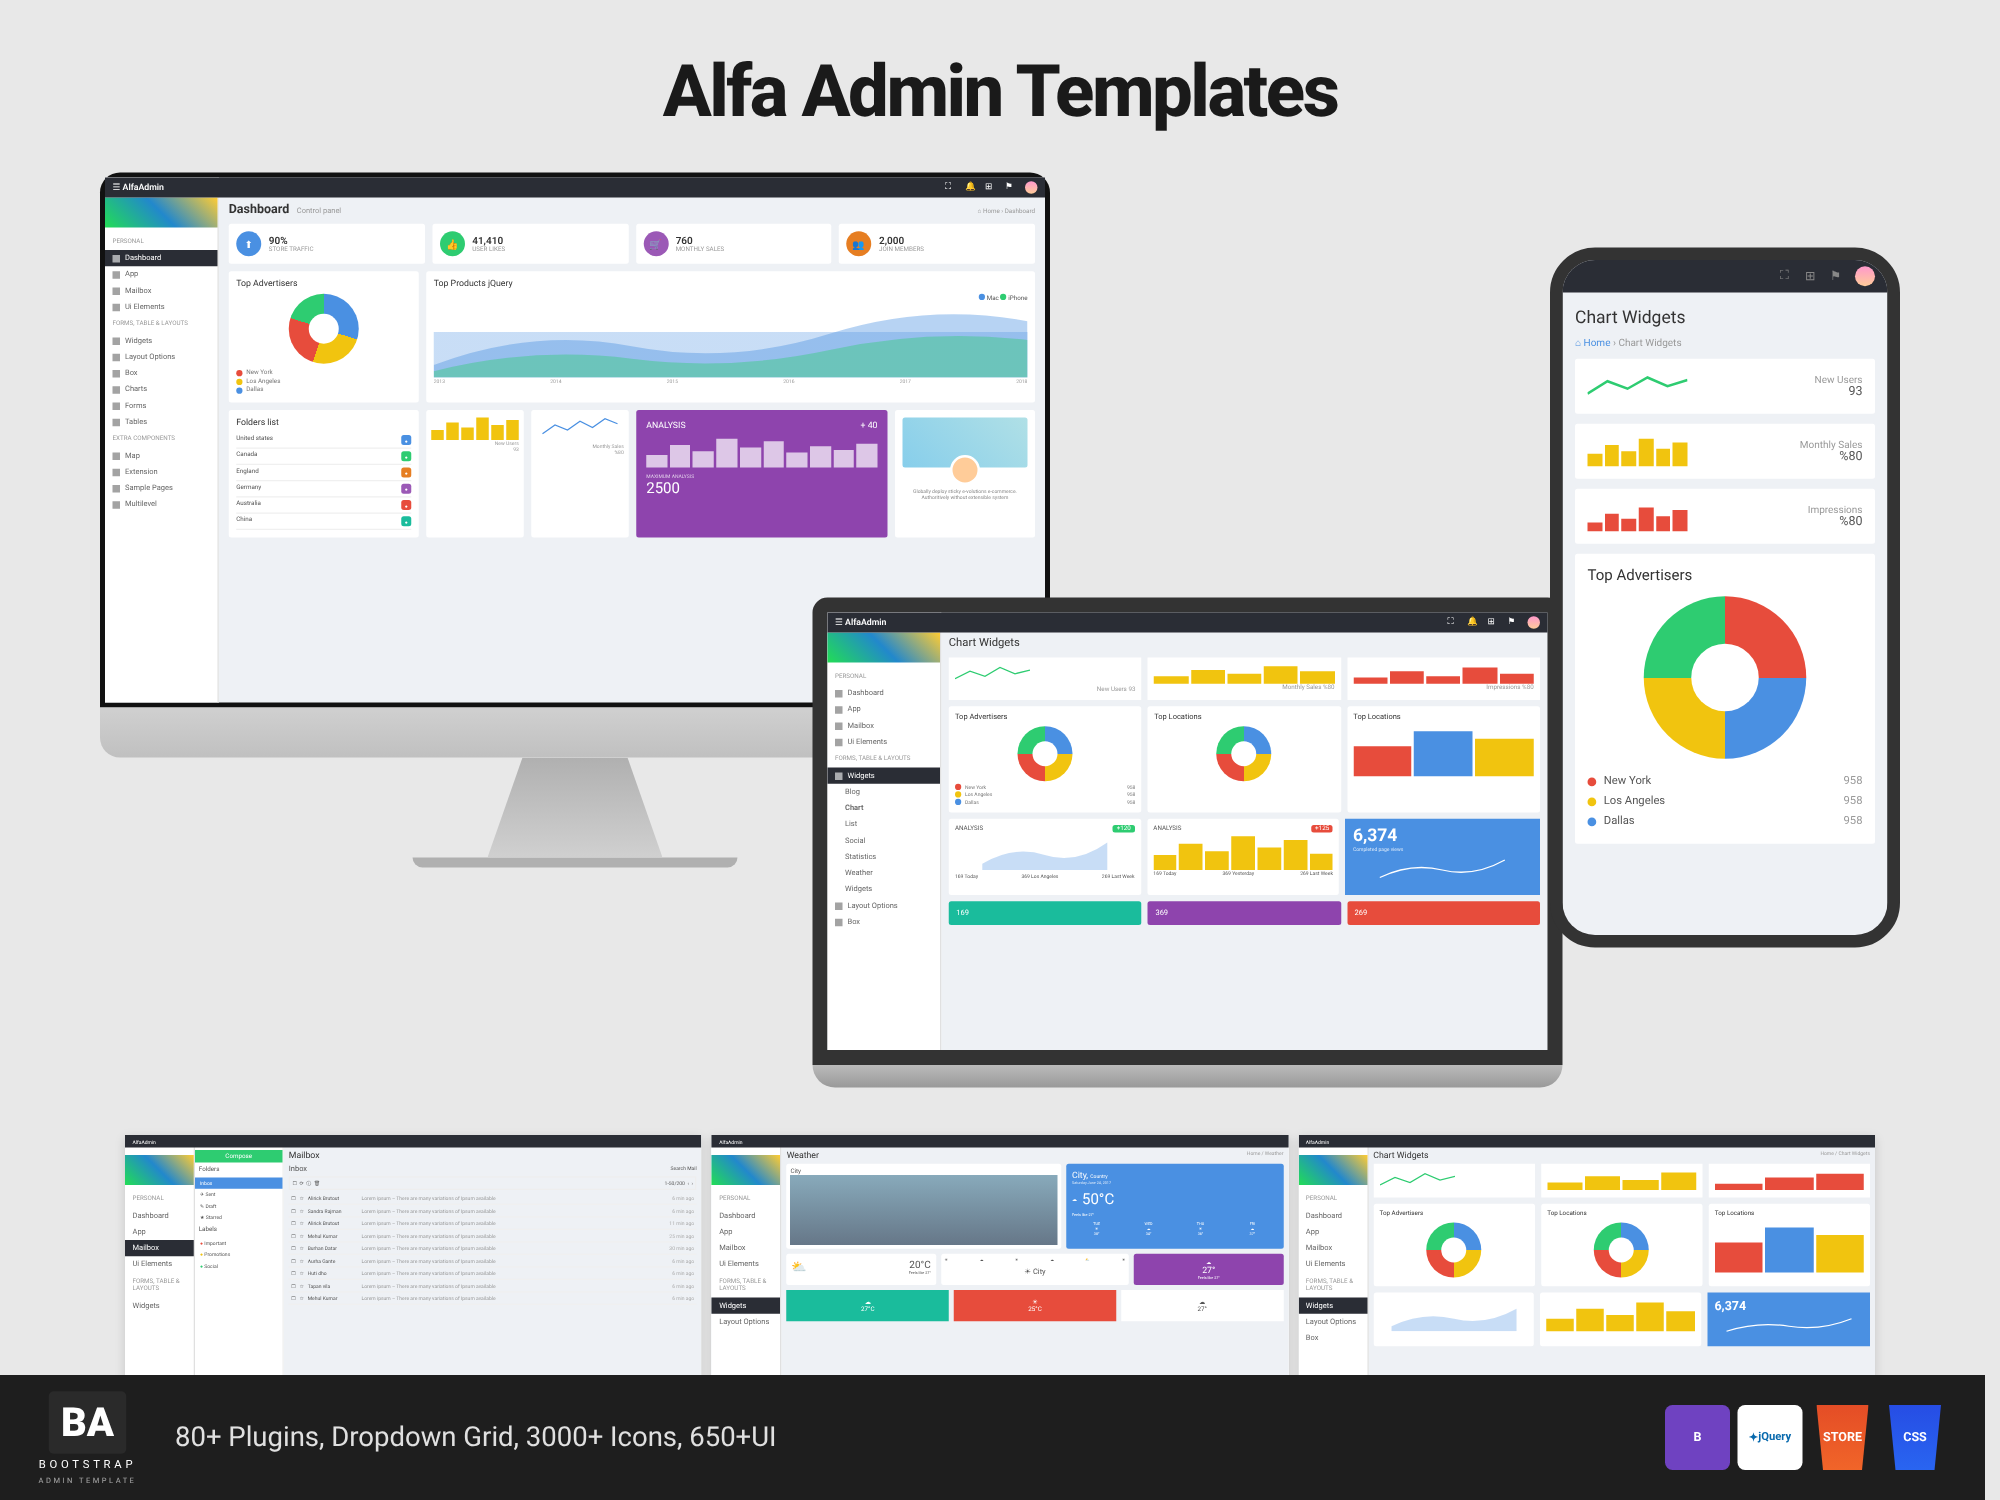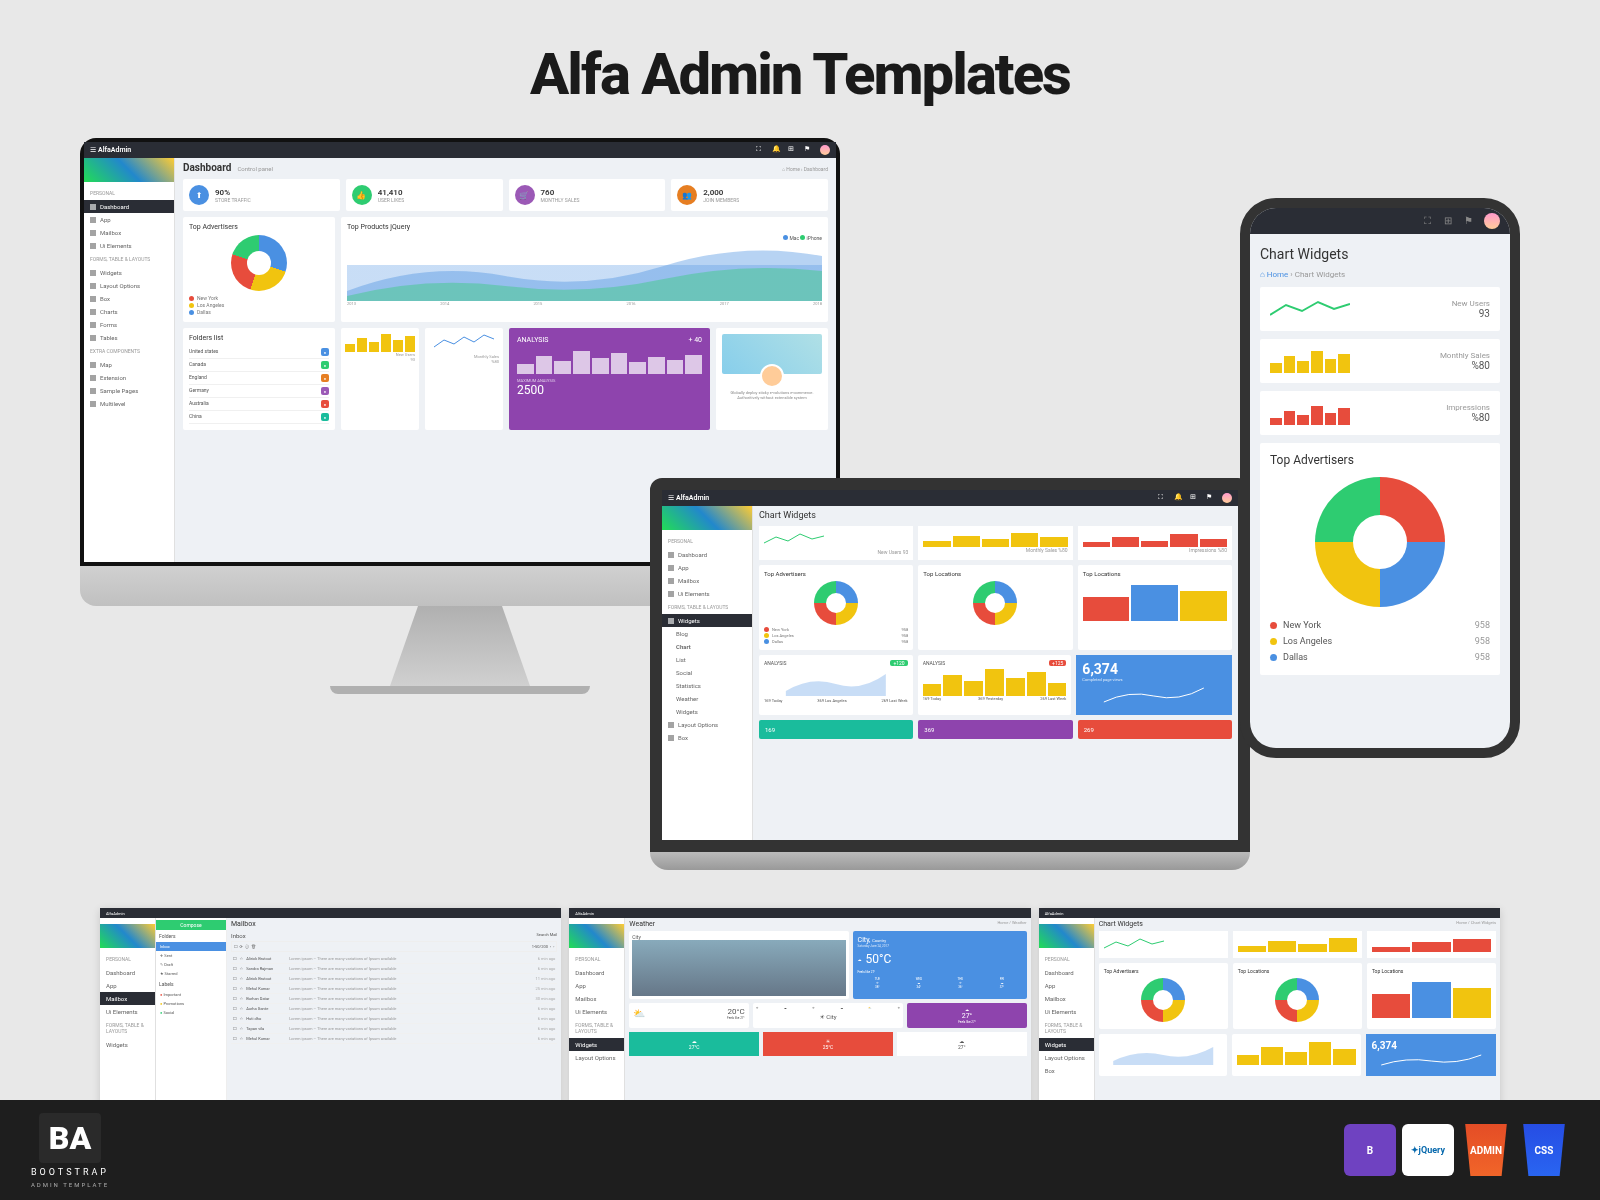--- a/index.html
+++ b/index.html
@@ -15,21 +15,21 @@
 .laptop{position:absolute;left:570px;top:340px;width:600px;z-index:2}
 .laptop-screen{background:#222;border:12px solid #333;border-radius:12px 12px 0 0;height:350px}
 .laptop-base{height:18px;background:linear-gradient(#bbb,#999);border-radius:0 0 40px 40px}
 
 .phone{position:absolute;right:0;top:60px;width:280px;z-index:3}
 .phone-body{background:#222;border:10px solid #333;border-radius:36px;height:540px;overflow:hidden}
 
 .thumbs{display:flex;gap:8px;margin:0 100px}
 .thumb{flex:1;height:200px;background:#fff;box-shadow:0 2px 8px rgba(0,0,0,.15);font-size:5px;overflow:hidden}
 
-.footer{position:absolute;bottom:0;left:0;right:0;height:100px;background:#1e1e1e;display:flex;align-items:center;padding:0 30px;color:#fff}
+.footer{position:absolute;bottom:0;left:0;right:12px;height:100px;background:#1e1e1e;display:flex;align-items:center;padding:0 30px;color:#fff}
 .ba-logo{width:80px;text-align:center}
 .ba-logo .ba{font-size:32px;font-weight:900;display:inline-block;position:relative;background:#2a2a2a;padding:6px 10px;border-radius:4px}
 .ba-logo .sub{font-size:9px;letter-spacing:3px;margin-top:4px}
 .footer-text{font-size:22px;margin-left:30px;color:#e0e0e0}
 .tech-badges{margin-left:auto;display:flex;gap:6px}
 .badge{width:52px;height:52px;background:#fff;border-radius:6px;display:flex;align-items:center;justify-content:center;font-size:10px;font-weight:bold}
 .badge.bs{background:#6f42c1;color:#fff}
 .badge.jq{background:#fff;color:#0769ad;font-size:9px}
 .badge.html{background:linear-gradient(#e44d26,#f16529);color:#fff;clip-path:polygon(10% 0,90% 0,80% 100%,20% 100%)}
 .badge.css{background:linear-gradient(#264de4,#2965f1);color:#fff;clip-path:polygon(10% 0,90% 0,80% 100%,20% 100%)}
@@ -874,19 +874,20 @@
     </div>
   </div>
 </div>
 
 <div class="footer">
   <div class="ba-logo">
     <span class="ba">BA</span>
     <div class="sub">BOOTSTRAP</div>
     <div class="sub" style="font-size:6px;letter-spacing:2px;opacity:.6">ADMIN TEMPLATE</div>
   </div>
+  <div class="footer-text">80+ Plugins, Dropdown Grid, 3000+ Icons, 650+UI</div>
   <div class="tech-badges">
     <div class="badge bs">B</div>
     <div class="badge jq">✦<span>jQuery</span></div>
-    <div class="badge html">ADMIN</div>
+    <div class="badge html">STORE</div>
     <div class="badge css">CSS</div>
   </div>
 </div>
 
 </body></html>

